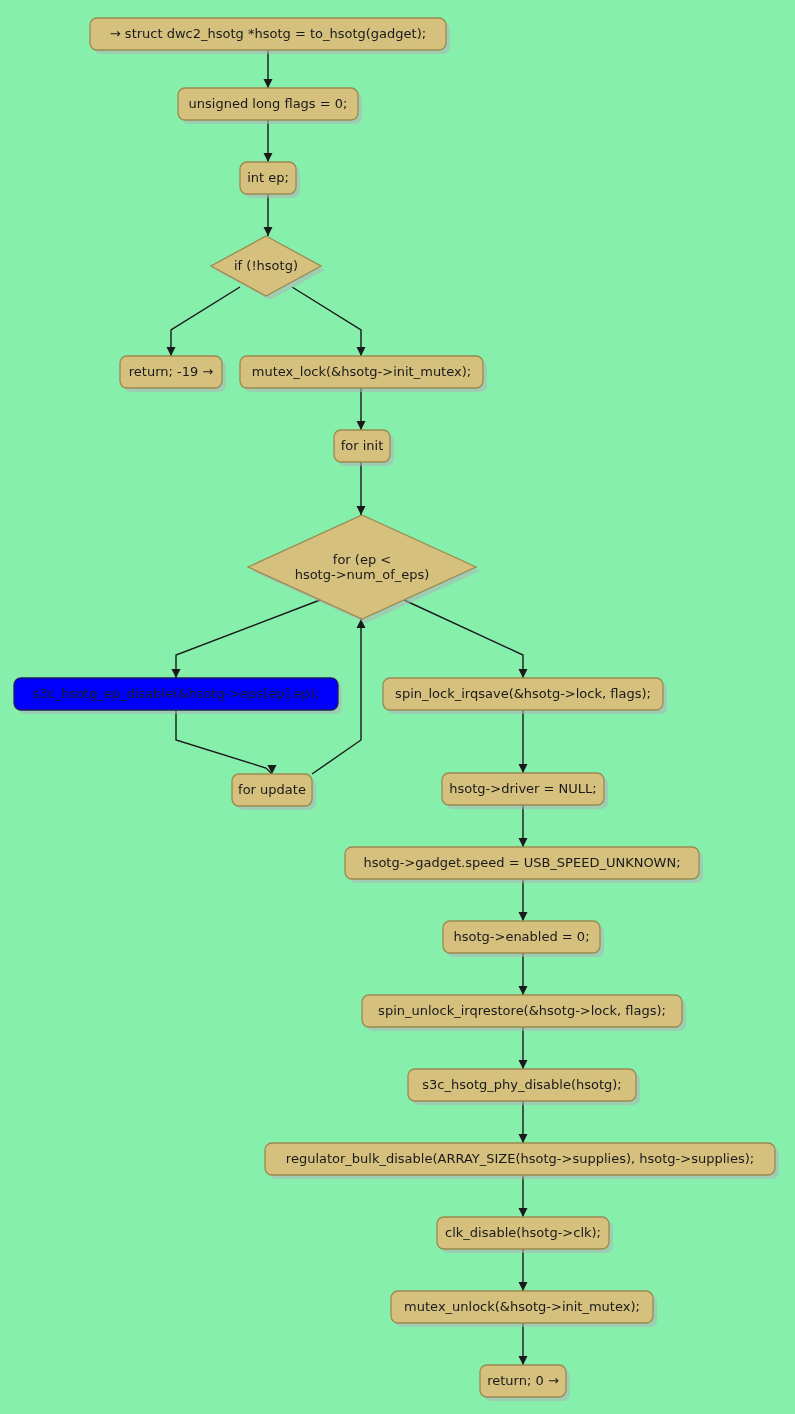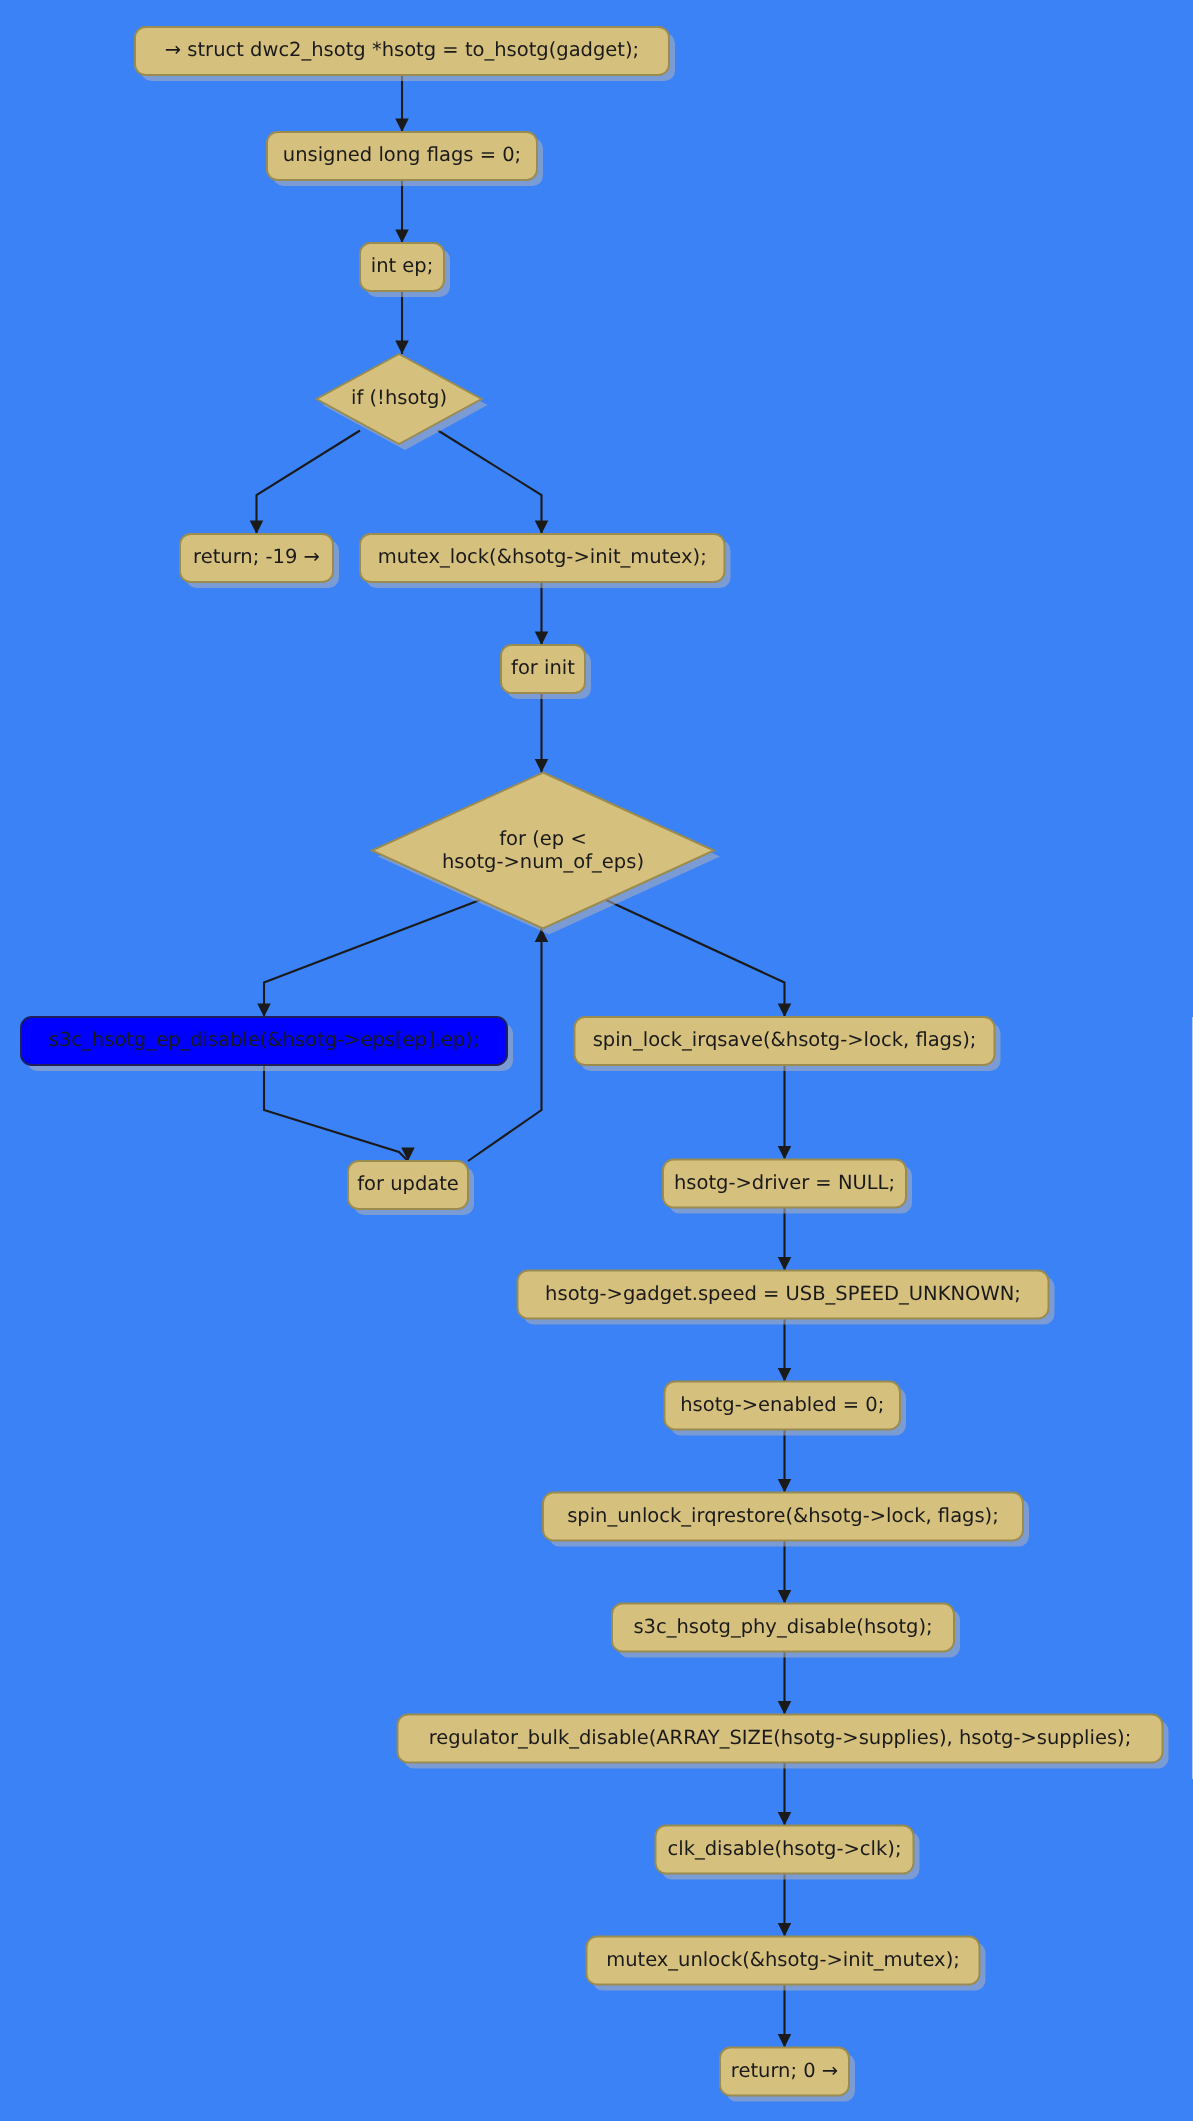--- a/index.html
+++ b/index.html
@@ -10,21 +10,21 @@
   body {
     width: 795px;
     height: 1414px;
     overflow: hidden;
     font-family: "DejaVu Sans", "Liberation Sans", sans-serif;
   }
   #flow-root {
     position: relative;
     width: 795px;
     height: 1414px;
-    background: #3b82f6;
+    background: #86efac;
   }
   svg#flow-svg {
     display: block;
     width: 795px;
     height: 1414px;
   }
   .node-shadow {
     fill: #B0B0B8;
     opacity: 0.55;
   }

